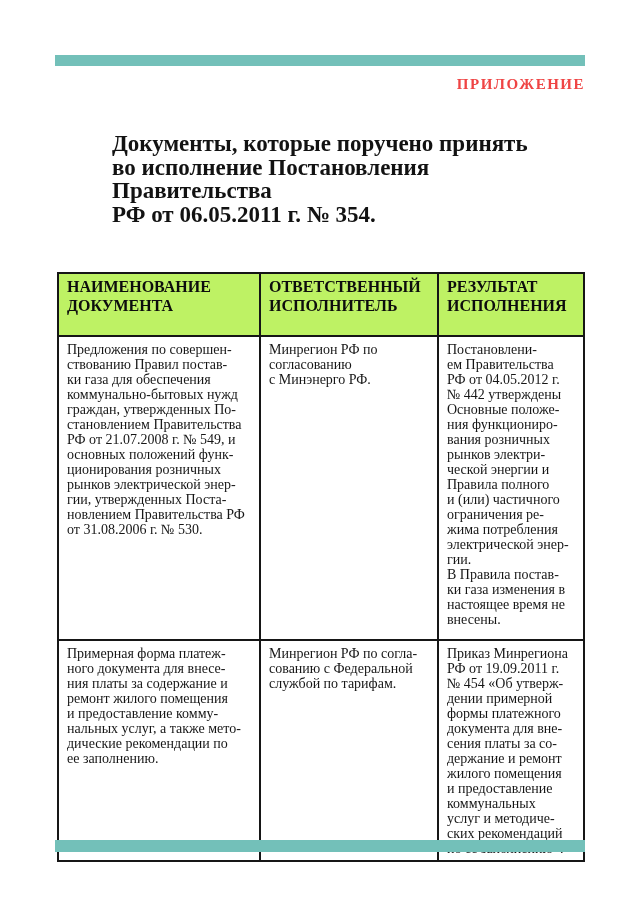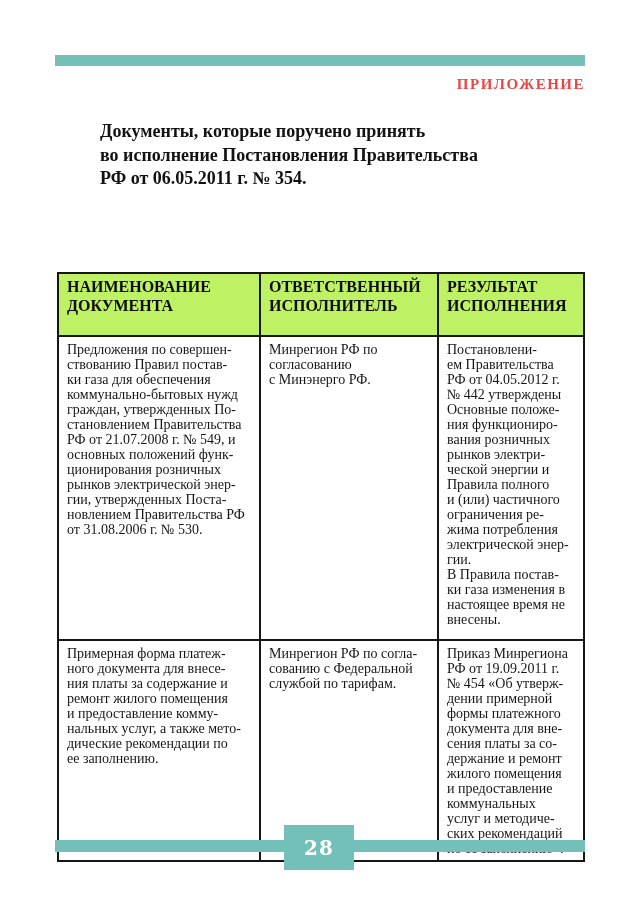--- a/index.html
+++ b/index.html
@@ -22,23 +22,23 @@
     right: 53px; top: 76px;
     color: #ef4444;
     font-weight: bold;
     font-size: 15px;
     letter-spacing: 1.5px;
     white-space: pre-line;
   }
   .page-title {
     position: absolute;
     left: 100px; top: 120px;
-    margin: 0;
+    margin: 12px;
     width: 470px;
-    font-size: 18px;
+    font-size: 23px;
     line-height: 23.5px;
     font-weight: bold;
     color: #121212;
     white-space: pre-line;
   }
   .doc-table {
     position: absolute;
     left: 57px; top: 272px;
     width: 526px;
     border-collapse: collapse;
@@ -185,17 +185,14 @@
 коммунальных
 услуг и методиче-
 ских рекомендаций
 по ее заполнению».</td>
       </tr>
     </tbody>
   </table>
 
   <div class="footer-bar"></div>
 
-  <div class="page-number-box">
-    <span>28</span>
-  </div>
 
 </div>
 
 </body></html>

